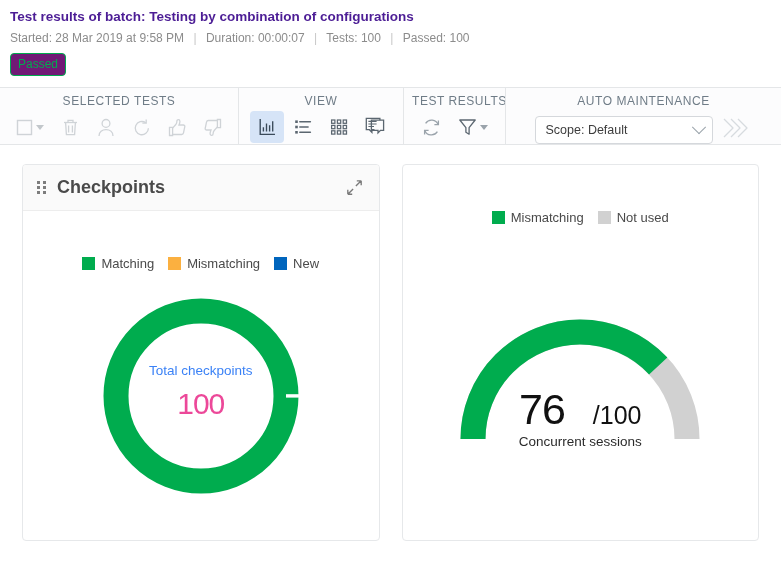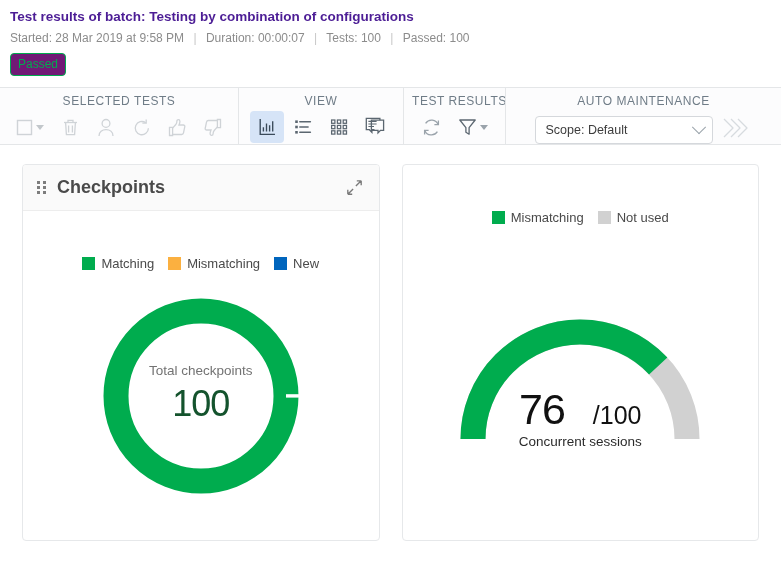--- a/index.html
+++ b/index.html
@@ -250,26 +250,26 @@
     position: absolute;
     inset: 0;
     display: flex;
     flex-direction: column;
     align-items: center;
     justify-content: center;
     pointer-events: none;
   }
   .donut-caption {
     font-size: 13.5px;
-    color: #737373;
+    color: #3b82f6;
     line-height: 17px;
   }
   .donut-value {
-    font-size: 36px;
-    color: #14532d;
+    font-size: 30px;
+    color: #ec4899;
     line-height: 50px;
     letter-spacing: -1px;
   }
 
   
   .gauge-holder { position: relative; width: 262px; height: 160px; }
   .gauge-center {
     position: absolute;
     left: 0; right: 0;
     bottom: 2px;

